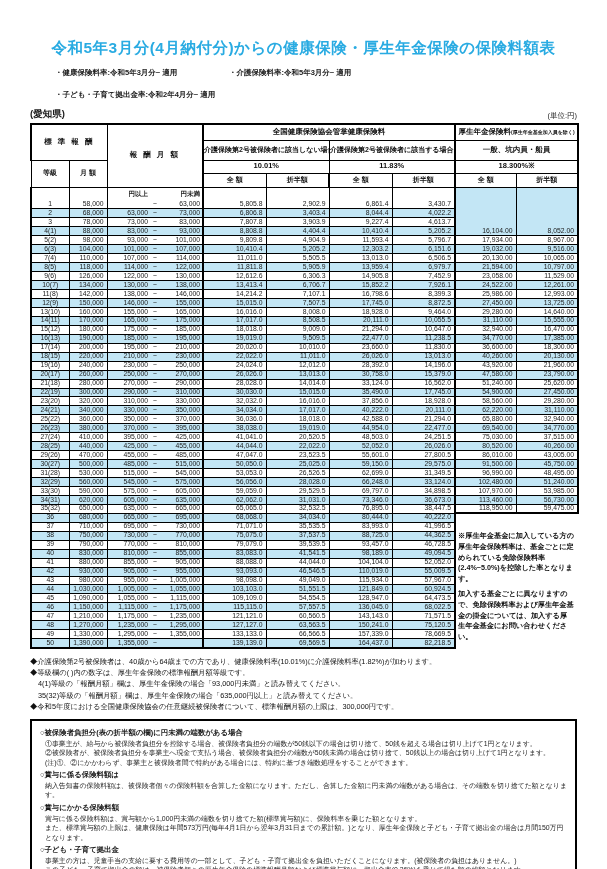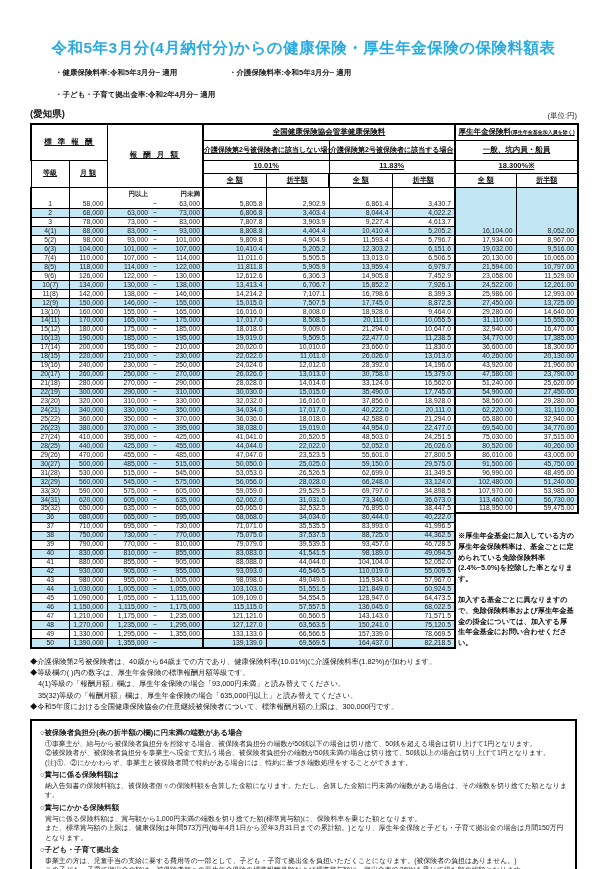--- a/index.html
+++ b/index.html
@@ -9,21 +9,21 @@
 
   .main-title { margin-top:38px; text-align:center; font-size:15.5px; font-weight:bold; color:#29abe2; letter-spacing:0.5px; }
   .bullets { margin:9px 0 0 55px; display:grid; grid-template-columns:162px auto; column-gap:2px; row-gap:2px; font-size:7.5px; font-weight:bold; color:#222;gap:12px; }
   .meta-row { margin:8px 0 0 30px; width:547px; display:flex; justify-content:space-between; align-items:flex-end; }
   .pref { font-size:9.5px; font-weight:bold; }
   .unit { font-size:7.5px; }
 
   .table-wrap { position:relative; margin:2px 0 0 30px; width:547px; }
   table { border-collapse:collapse; table-layout:fixed; width:547px; }
   th, td { border:1px solid #000; overflow:hidden; white-space:nowrap; }
-  th { font-weight:bold; text-align:center; font-size:7px; line-height:1.15; color:#111;text-decoration:underline; }
+  th { font-weight:bold; text-align:center; font-size:7px; line-height:1.15; color:#111; }
   .hA { height:16px; } .hB { height:20px; } .hC { height:13px; } .hD { height:14px; }
   .big-head { font-size:7.5px; letter-spacing:2px; }
   .grp-head { font-size:7.5px; letter-spacing:0; }
   .sub-note { font-size:5px; letter-spacing:0; font-weight:bold; }
   .rate { font-size:7.5px; }
   .mini-row { height:13px; }
   .mini-row td { border-bottom-style:hidden; }
   .yen-lab { font-size:6.5px; font-weight:bold; text-align:right; padding-right:2px; }
   .data-row { height:8.96px; }
   td { font-size:6.8px; line-height:1; padding:0 3px 0 0; text-align:right; }
@@ -33,21 +33,21 @@
   .c-high { border-left-style:hidden; padding-right:2px; }
   .alt td { background:#c3e6f5; }
   .pension-merged { background:#c3e6f5; border-bottom-style:hidden; }
   .sep { border-left:2px solid #000; }
   .edge-l { border-left:2px solid #000;margin-top:8px; }
   .edge-r { border-right:2px solid #000; }
   .edge-t { border-top:2px solid #000; }
   .thick-b { border-bottom:2px solid #000; }
 
   .fund-note { position:absolute; left:428px; top:408px; width:116px; font-size:7.2px; font-weight:bold; line-height:1.5; color:#111; }
-  .fund-note p + p { margin-top:10px; }
+  .fund-note p + p { margin-top:4px; }
 
   .diamond-notes { margin:7px 0 0 30px; width:547px; font-size:7.3px; line-height:1.55; color:#111; }
   .diamond-notes .indent { padding-left:8px; }
 
   .bottom-box { margin:7px 0 0 30px; width:547px; border:2px solid #000; padding:4px 8px 7px 8px; }
   .box-section { margin-top:3px; }
   .box-heading { font-size:7.4px; font-weight:bold; line-height:1.4; }
   .box-line { font-size:6.9px; line-height:1.4; padding-left:5px; color:#222; }
 </style>
 </head>

